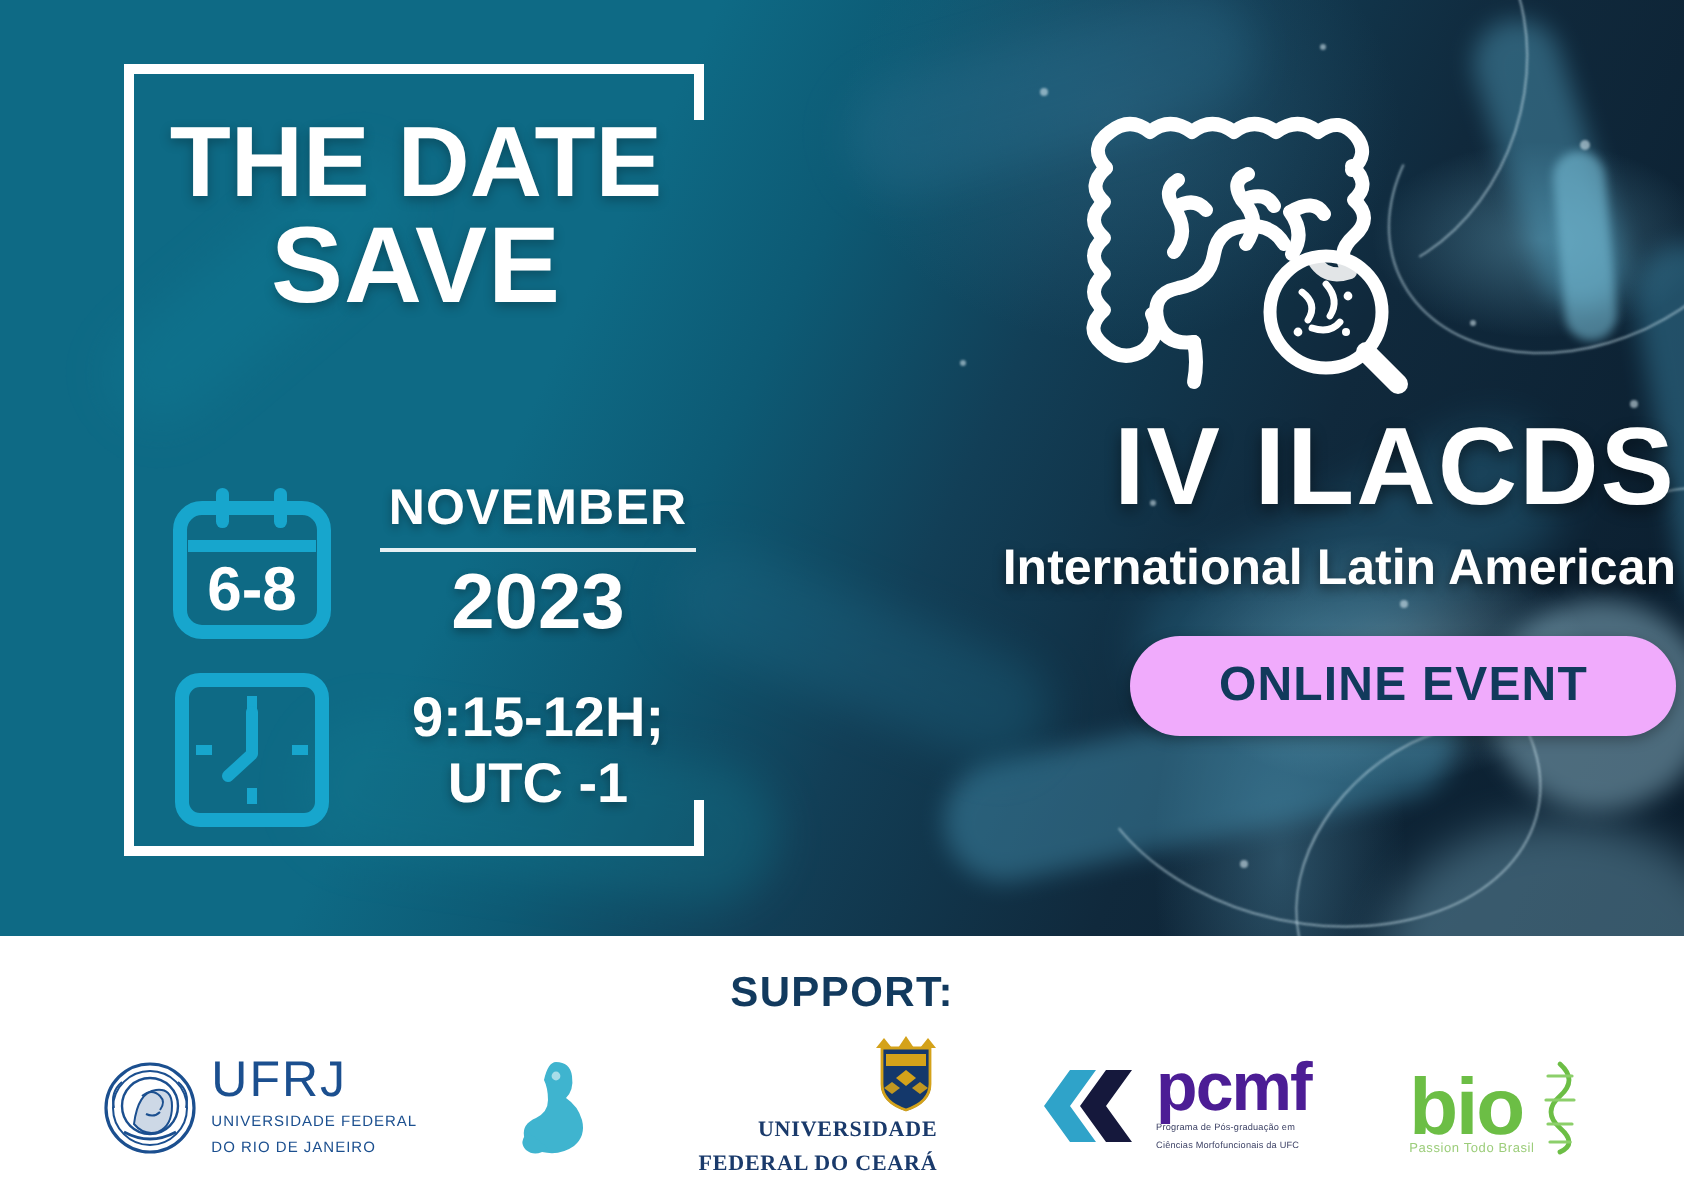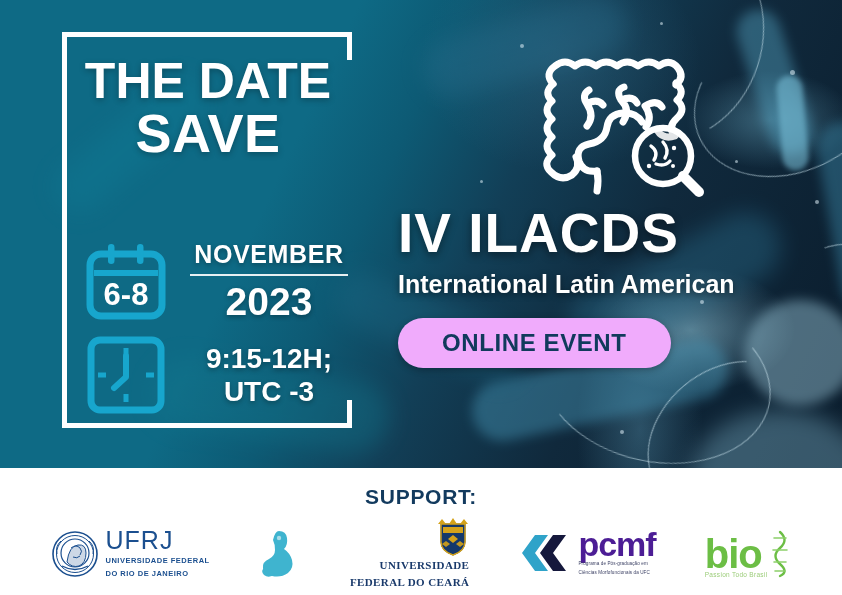--- a/index.html
+++ b/index.html
@@ -49,21 +49,21 @@
   .date-text{flex:1;text-align:center;color:#ffffff;}
   .month{font-size:25px;font-weight:bold;letter-spacing:.6px;line-height:1;
          text-shadow:0 2px 5px rgba(0,0,0,.3);}
   .divider{height:2px;background:rgba(255,255,255,.9);margin:7px 6px 6px 6px;}
   .year{font-size:39px;font-weight:bold;line-height:1;letter-spacing:0;
         text-shadow:0 2px 5px rgba(0,0,0,.3);}
   .time{font-size:28px;font-weight:bold;line-height:1.18;
         text-shadow:0 2px 5px rgba(0,0,0,.3);}
 
   
-  .right{position:absolute;left:398px;top:42px;width:440px;text-align:left;}
+  .right{position:absolute;left:398px;top:42px;width:440px;text-align:right;}
   .gut-icon{display:block;margin:0 auto;}
   .ilacds{color:#ffffff;font-weight:bold;font-size:55px;line-height:1;letter-spacing:1px;
           margin-top:4px;text-shadow:0 3px 8px rgba(0,0,0,.45);}
   .sub1{color:#ffffff;font-weight:bold;font-size:25px;line-height:1.18;margin-top:9px;
         text-shadow:0 2px 6px rgba(0,0,0,.5);}
   .sub2{color:#ffffff;font-weight:bold;font-size:25px;line-height:1.18;margin-top:2px;
         text-shadow:0 2px 6px rgba(0,0,0,.5);}
   .sub2 .ital{font-style:italic;}
   .online{display:inline-block;margin-top:18px;background:#f0abfc;color:#113a5c;
           font-weight:bold;font-size:24px;letter-spacing:.6px;
@@ -74,21 +74,21 @@
   .footer{position:absolute;left:0;top:468px;width:842px;height:102px;background:#ffffff;}
   .support{text-align:center;color:#123a5e;font-weight:bold;font-size:21px;
            letter-spacing:.7px;padding-top:17px;}
   .logos{position:absolute;left:0;top:48px;width:842px;height:75px;
          display:flex;align-items:center;justify-content:space-around;padding:0 26px;box-sizing:border-box;}
   .logo{display:flex;align-items:center;justify-content:center;}
 
   .ufrj{gap:7px;}
   .ufrj .txt{line-height:1;}
   .ufrj .big{color:#1b4f8f;font-weight:normal;font-size:25px;letter-spacing:1px;}
-  .ufrj .small{color:#1b4f8f;font-size:7.5px;font-weight:bold;letter-spacing:.5px;margin-top:3px;line-height:1.35;}
+  .ufrj .small{color:#1b4f8f;font-size:7.5px;font-weight:normal;letter-spacing:.5px;margin-top:3px;line-height:1.35;}
 
   .imic{gap:4px;}
   .imic .l1{color:#1f4e87;font-weight:bold;font-size:14.5px;letter-spacing:.3px;line-height:1;}
   .imic .l1 em{font-style:normal;font-size:9px;}
   .imic .l2{color:#29a8c9;font-weight:bold;font-size:17px;letter-spacing:.2px;line-height:1;margin-top:1px;}
   .imic .l3{color:#3fb4cf;font-weight:bold;font-size:6.5px;letter-spacing:.3px;text-align:right;margin-top:2px;}
 
   .ufc{flex-direction:column;gap:3px;align-items:flex-end;}
   .ufc .t1{color:#1a3a6b;font-size:11px;font-weight:bold;letter-spacing:.4px;line-height:1.25;
            font-family:"Liberation Serif",serif;text-align:center;}
@@ -177,21 +177,21 @@
             <rect x="7" y="6" width="70" height="70" rx="9" fill="none" stroke="#17a6cd" stroke-width="7"></rect>
             <line x1="42" y1="14" x2="42" y2="22" stroke="#17a6cd" stroke-width="5"></line>
             <line x1="42" y1="60" x2="42" y2="68" stroke="#17a6cd" stroke-width="5"></line>
             <line x1="14" y1="41" x2="22" y2="41" stroke="#17a6cd" stroke-width="5"></line>
             <line x1="62" y1="41" x2="70" y2="41" stroke="#17a6cd" stroke-width="5"></line>
             <path d="M42 22 L42 43 L30 54" fill="none" stroke="#17a6cd" stroke-width="6" stroke-linecap="round" stroke-linejoin="round"></path>
           </svg>
         </div>
         <div class="date-text">
           <div class="time">9:15-12H;</div>
-          <div class="time">UTC -3</div>
+          <div class="time">UTC -1</div>
         </div>
       </div>
 
     </div>
 
     <div class="right">
 
       <svg class="gut-icon" width="190" height="160" viewBox="0 0 190 160">
         <g fill="none" stroke="#ffffff" stroke-width="7" stroke-linecap="round" stroke-linejoin="round">
           <path d="M30 42 q-9 -10 2 -18 q10 -8 20 0 q10 -8 21 0 q10 -8 21 0 q10 -8 21 0 q11 -8 21 0 q11 -8 19 2 q7 9 -2 17"></path>

